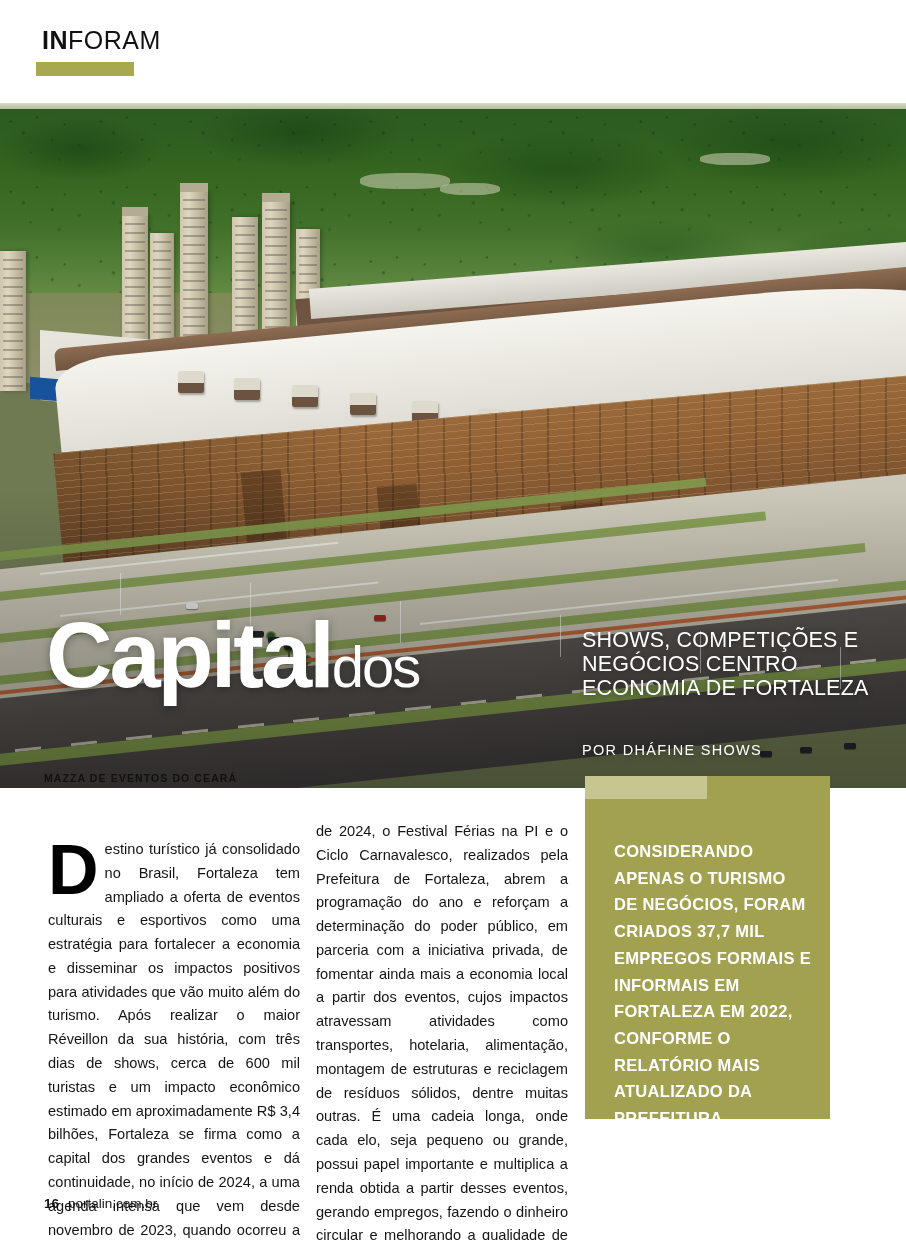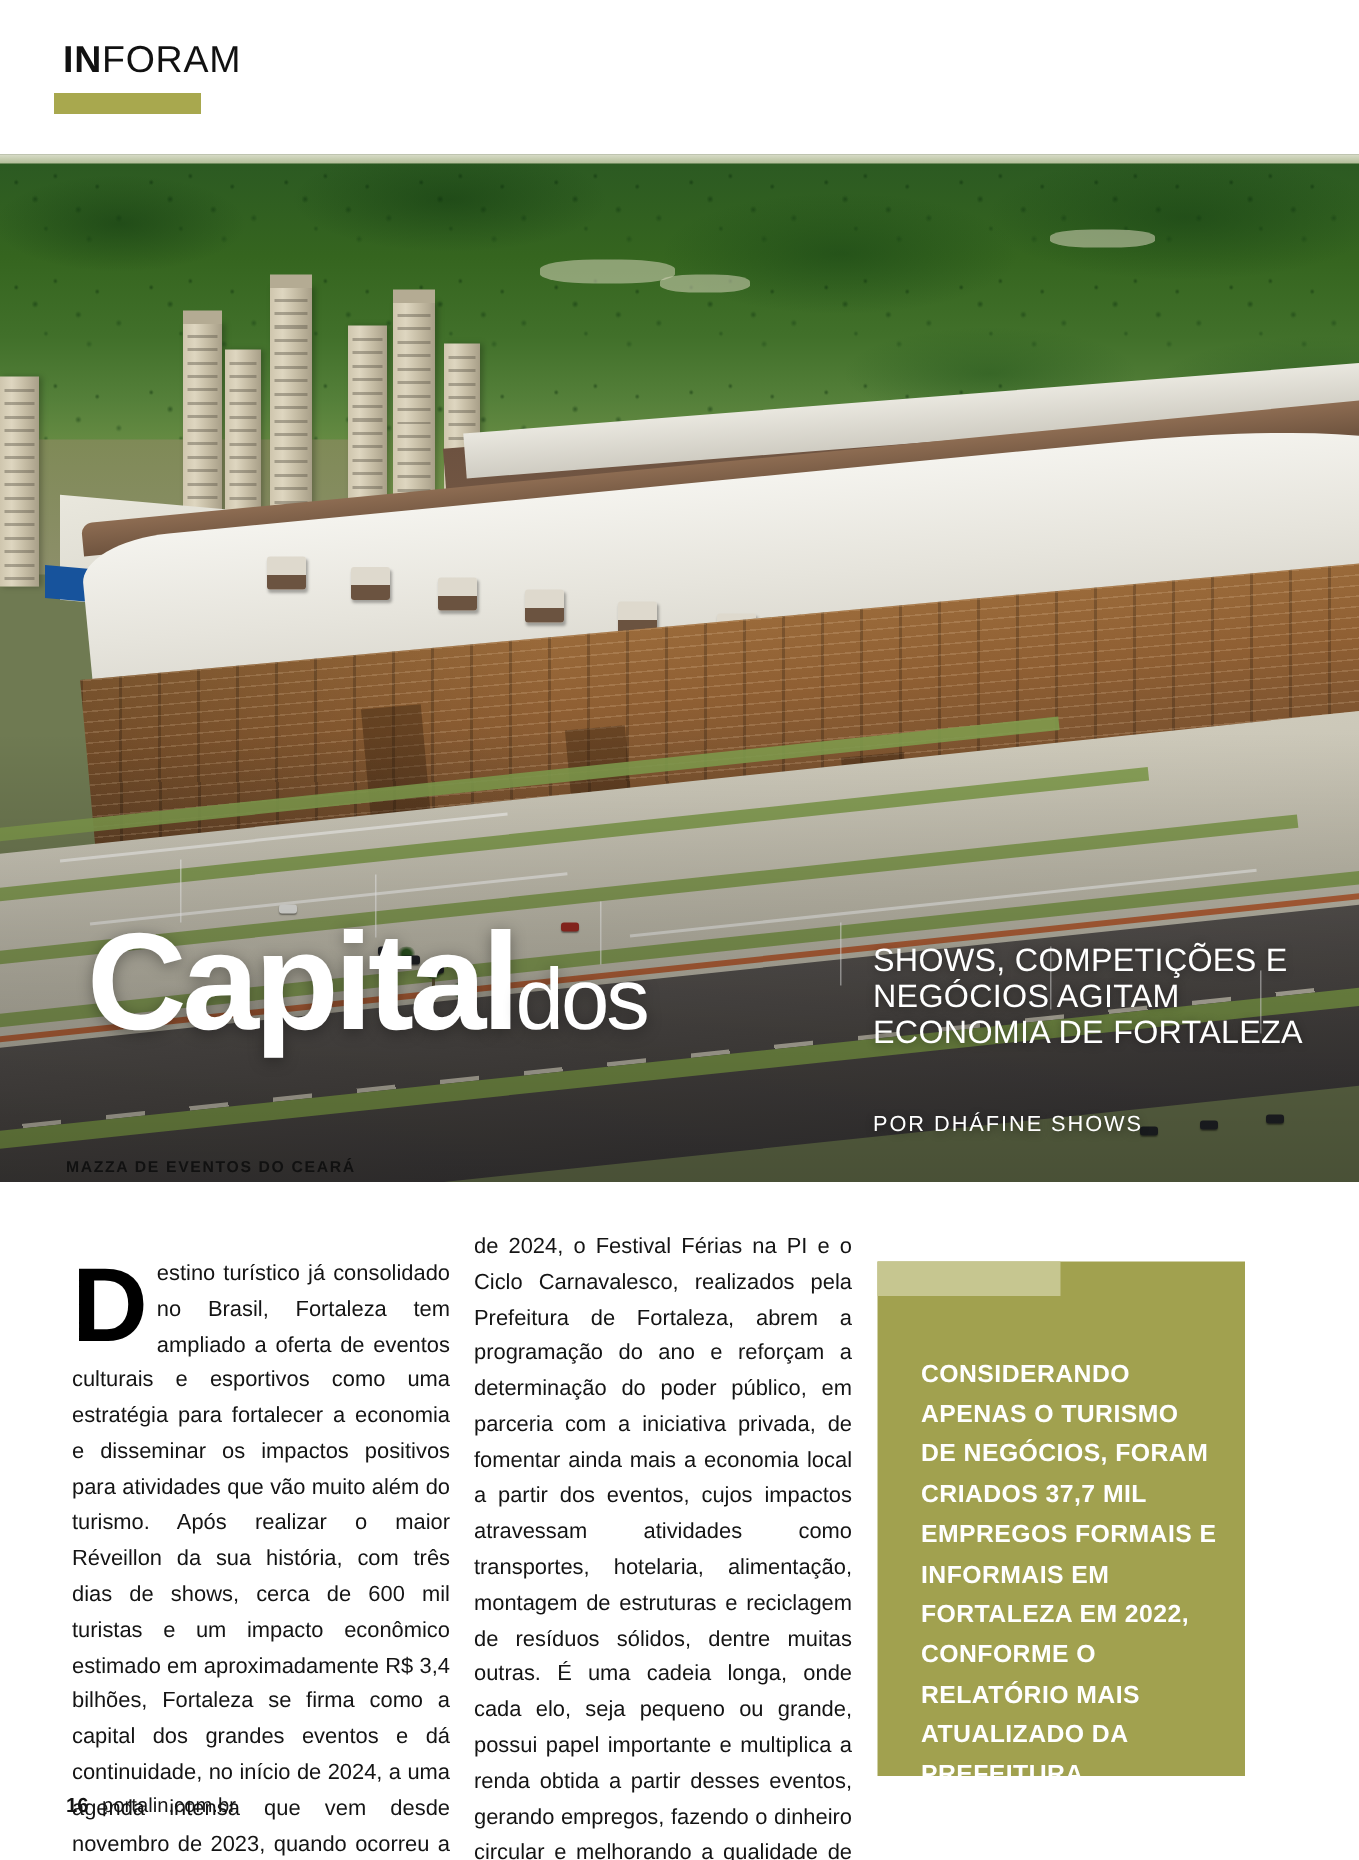--- a/index.html
+++ b/index.html
@@ -253,21 +253,21 @@
 
   
   .headline {
     position: absolute;
     left: 46px; top: 598px;
     width: 530px;
     color: #ffffff;
     line-height: .80;
     text-shadow: 0 2px 10px rgba(0,0,0,.35);
   }
-  .headline-line1 { display: block; white-space: nowrap; margin-left: 12px; }
+  .headline-line1 { display: block; white-space: nowrap; }
   .headline-line2 { display: block; white-space: nowrap; text-align: right; }
   .hl-main {
     font-size: 92px;
     font-weight: 700;
     letter-spacing: -3px;
   }
   .hl-sub {
     font-size: 58px;
     font-weight: 400;
     letter-spacing: -2px;
@@ -322,21 +322,21 @@
     font-size: 70px;
     font-weight: 700;
     line-height: .80;
     margin: 4px 6px -4px 0;
     color: #000000;
   }
 
   
   .pullbox {
     position: absolute;
-    left: 585px; top: 841px;
+    left: 585px; top: 776px;
     width: 245px; height: 343px;
     background: #a1a14f;
   }
   .pullbox-tab {
     position: absolute;
     left: 0; top: 0;
     width: 122px; height: 23px;
     background: #c6c690;
   }
   .pullbox-text {
@@ -480,21 +480,21 @@
     <div class="pole" style="left:840px;top:544px;height:42px;"></div>
   </div>
 
   <div class="photo-scrim"></div>
 </div>
 
 <h1 class="headline">
   <span class="headline-line1"><span class="hl-main">Capital</span><span class="hl-sub">dos</span></span>
 </h1>
 
-<div class="deck">SHOWS, COMPETIÇÕES E NEGÓCIOS AGITAM ECONOMIA DE FORTALEZA</div>
+<div class="deck">SHOWS, COMPETIÇÕES E NEGÓCIOS CENTRO ECONOMIA DE FORTALEZA</div>
 <div class="byline">POR DHÁFINE SHOWS</div>
 
 <div class="caption">MAZZA DE EVENTOS DO CEARÁ</div>
 
 <div class="col col-1">
   <span class="dropcap">D</span><span>estino turístico já consolidado no Brasil, Fortaleza tem ampliado a oferta de eventos culturais e esportivos como uma estratégia para fortalecer a economia e disseminar os impactos positivos para atividades que vão muito além do turismo. Após realizar o maior Réveillon da sua história, com três dias de shows, cerca de 600 mil turistas e um impacto econômico estimado em aproximadamente R$ 3,4 bilhões, Fortaleza se firma como a capital dos grandes eventos e dá continuidade, no início de 2024, a uma agenda intensa que vem desde novembro de 2023, quando ocorreu a etapa latino-americana do Ironman. Em janeiro</span>
 </div>
 
 <div class="col col-2">de 2024, o Festival Férias na PI e o Ciclo Carnavalesco, realizados pela Prefeitura de Fortaleza, abrem a programação do ano e reforçam a determinação do poder público, em parceria com a iniciativa privada, de fomentar ainda mais a economia local a partir dos eventos, cujos impactos atravessam atividades como transportes, hotelaria, alimentação, montagem de estruturas e reciclagem de resíduos sólidos, dentre muitas outras. É uma cadeia longa, onde cada elo, seja pequeno ou grande, possui papel importante e multiplica a renda obtida a partir desses eventos, gerando empregos, fazendo o dinheiro circular e melhorando a qualidade de vida das pessoas.</div>
 

